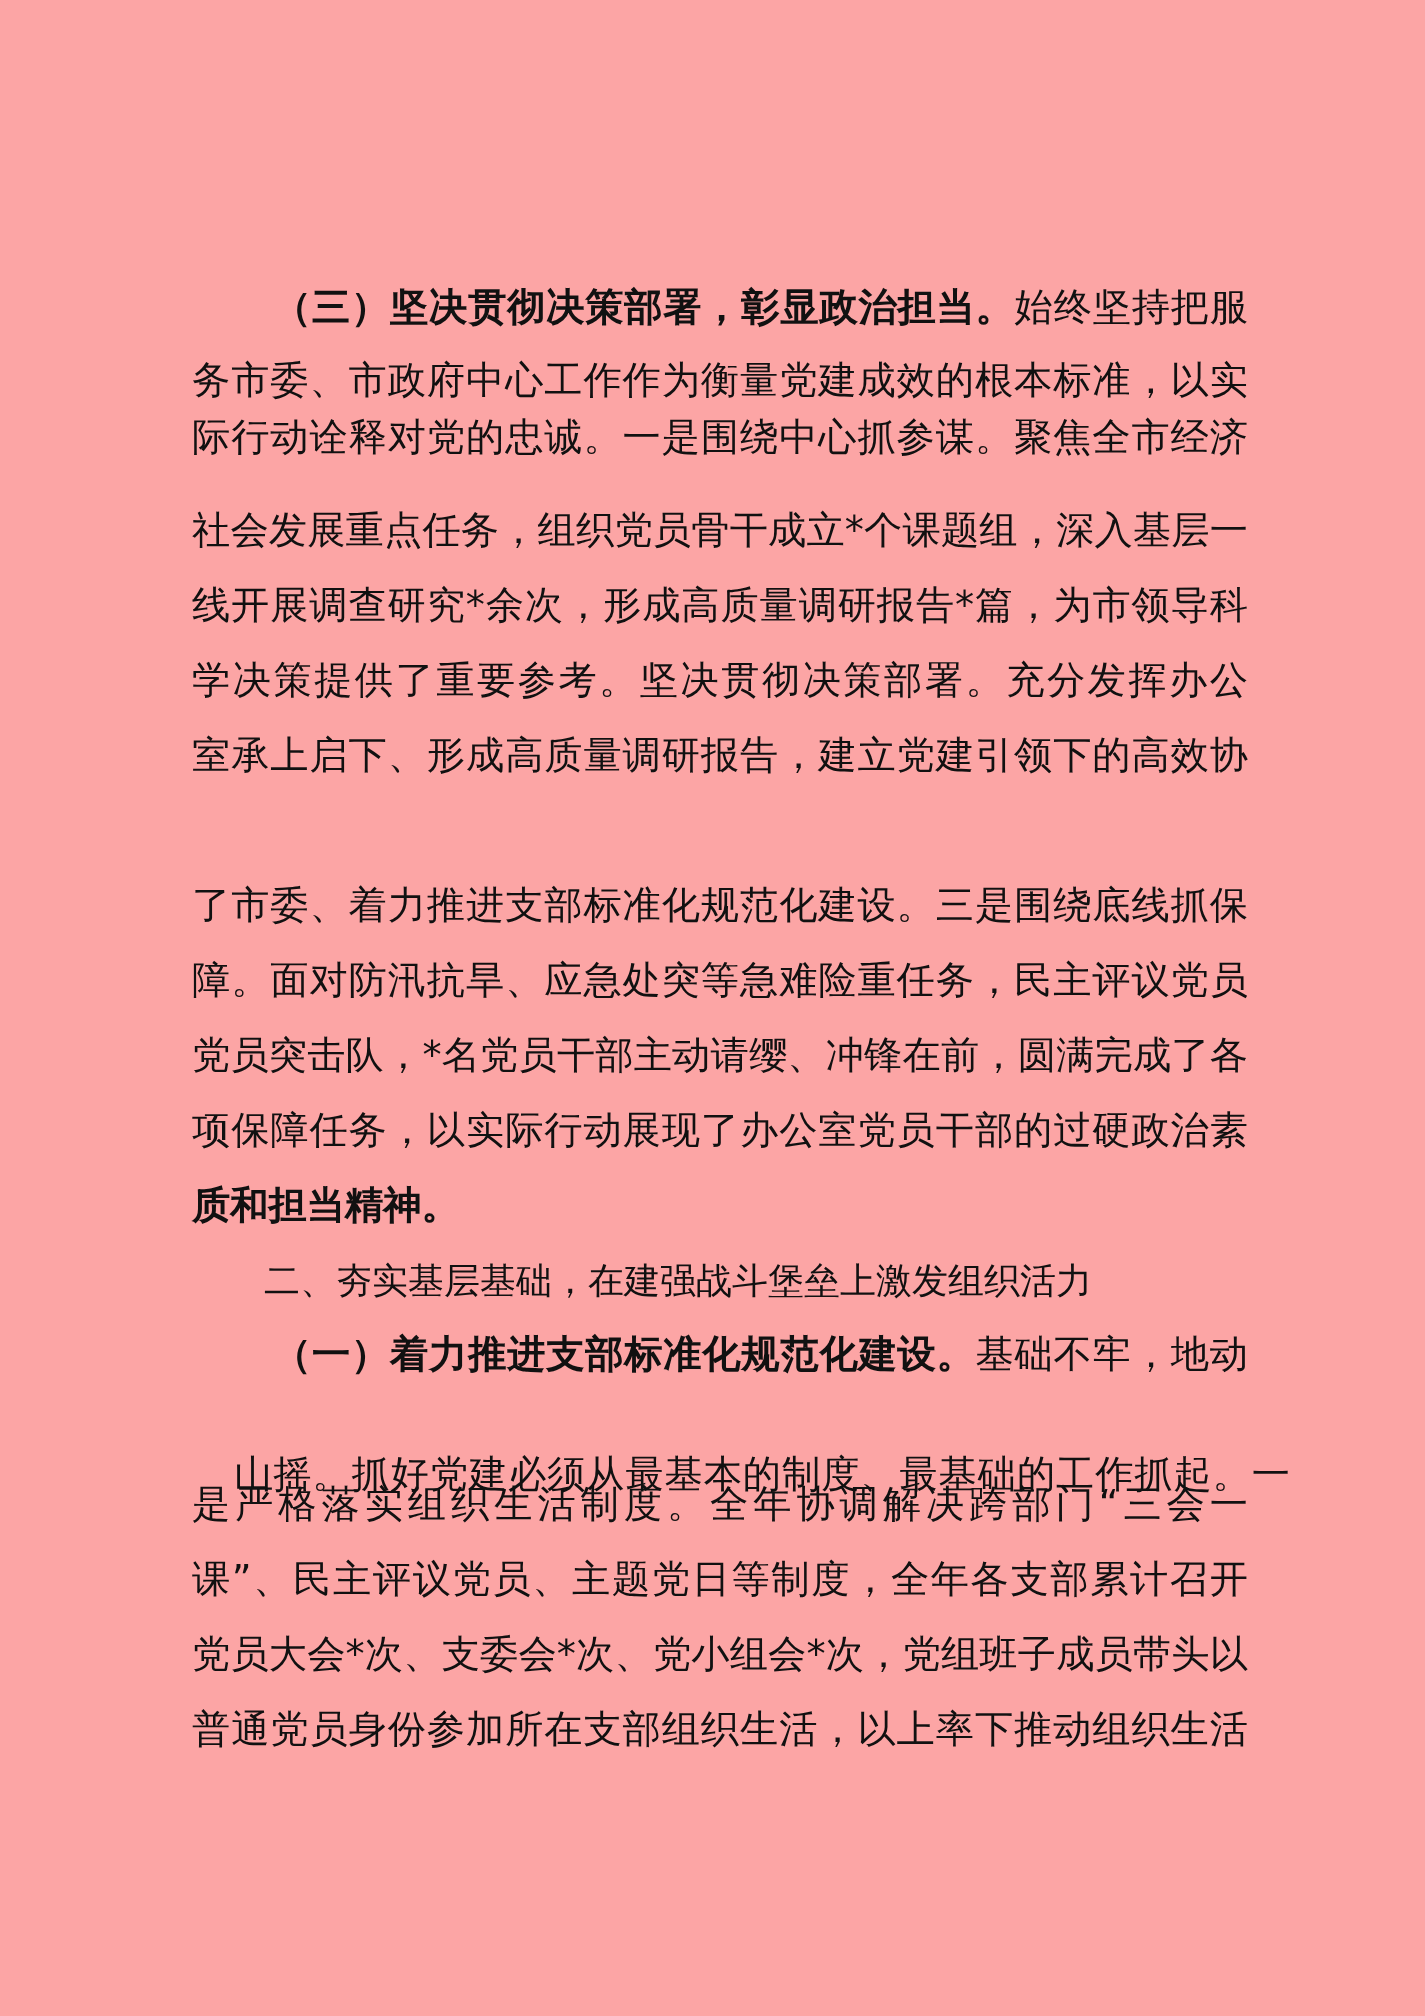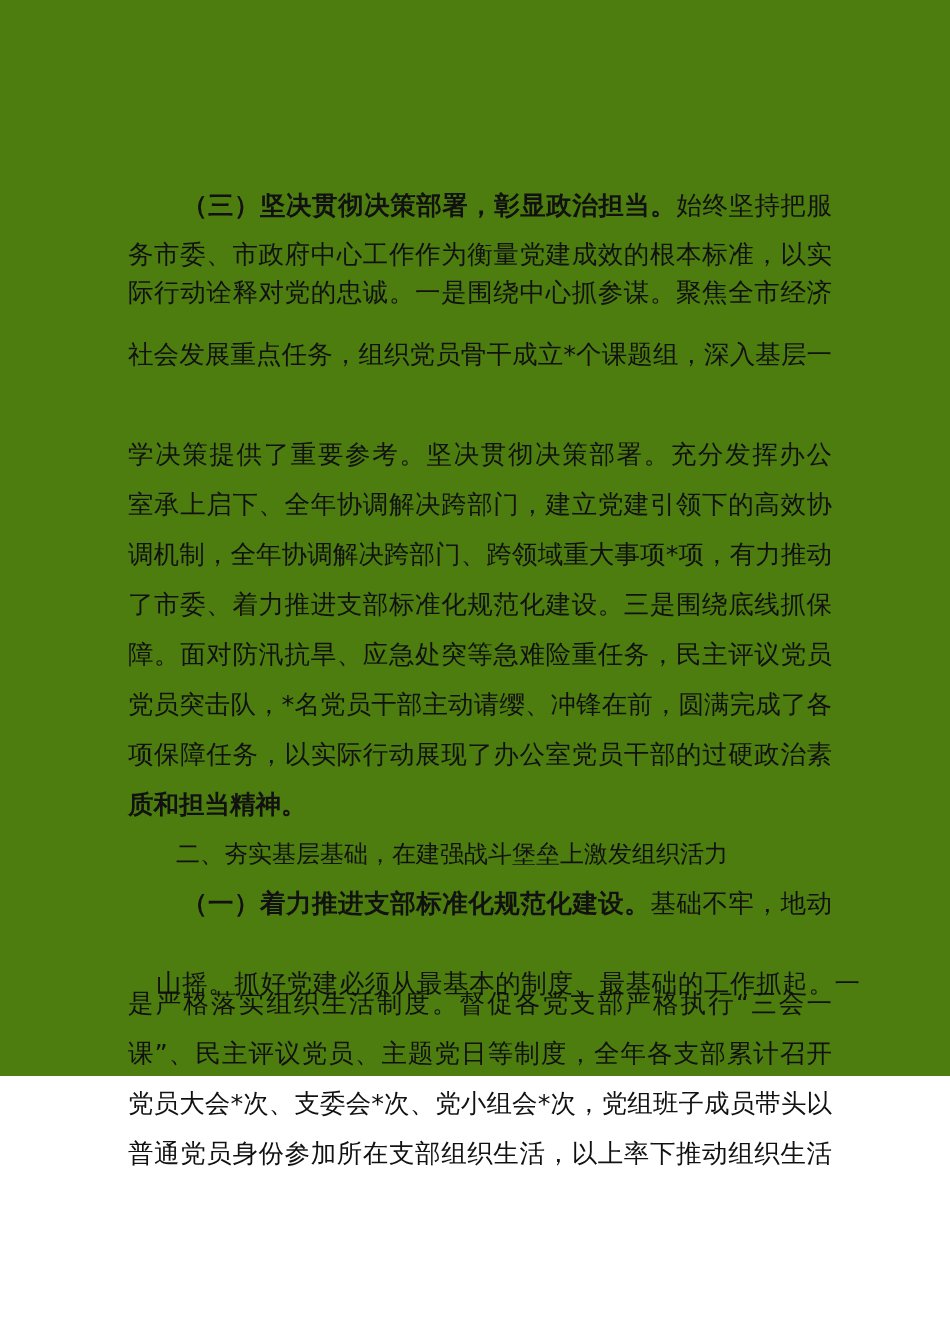--- a/index.html
+++ b/index.html
@@ -13,22 +13,22 @@
       position: relative;
       overflow: hidden;
       font-family: "DejaVu Sans", "Liberation Sans", sans-serif;
       color: #111111;
     }
     .page {
       position: absolute;
       left: 0;
       top: 0;
       width: 950px;
-      height: 1076px;
-      background: #4d7c0f;
+      height: 1344px;
+      background: #fca5a5;
     }
     .line {
       position: absolute;
       left: 128px;
       width: 704px;
       height: 40px;
       font-size: 25.5px;
       line-height: 40px;
       white-space: nowrap;
       text-align: justify;
@@ -51,33 +51,33 @@
 <body>
 
 <div class="page">
 
   <div class="line" style="top:185px; left:182px; width:650px;">
     <span class="bold">（三）坚决贯彻决策部署，彰显政治担当。</span><span>始终坚持把服</span>
   </div>
   <div class="line" style="top:234px;">务市委、市政府中心工作作为衡量党建成效的根本标准，以实</div>
   <div class="line" style="top:272px;">际行动诠释对党的忠诚。一是围绕中心抓参谋。聚焦全市经济</div>
   <div class="line" style="top:334px;">社会发展重点任务，组织党员骨干成立*个课题组，深入基层一</div>
+  <div class="line" style="top:384px;">线开展调查研究*余次，形成高质量调研报告*篇，为市领导科</div>
   <div class="line" style="top:434px;">学决策提供了重要参考。坚决贯彻决策部署。充分发挥办公</div>
-  <div class="line" style="top:484px;">室承上启下、全年协调解决跨部门，建立党建引领下的高效协</div>
-  <div class="line" style="top:534px;">调机制，全年协调解决跨部门、跨领域重大事项*项，有力推动</div>
+  <div class="line" style="top:484px;">室承上启下、形成高质量调研报告，建立党建引领下的高效协</div>
   <div class="line" style="top:584px;">了市委、着力推进支部标准化规范化建设。三是围绕底线抓保</div>
   <div class="line" style="top:634px;">障。面对防汛抗旱、应急处突等急难险重任务，民主评议党员</div>
   <div class="line" style="top:684px;">党员突击队，*名党员干部主动请缨、冲锋在前，圆满完成了各</div>
   <div class="line" style="top:734px;">项保障任务，以实际行动展现了办公室党员干部的过硬政治素</div>
   <div class="line last" style="top:784px;">质和担当精神。</div>
 
   <div class="line heading" style="top:834px; left:176px; width:656px;">二、夯实基层基础，在建强战斗堡垒上激发组织活力</div>
 
   <div class="line" style="top:883px; left:182px; width:650px;">
     <span class="bold">（一）着力推进支部标准化规范化建设。</span><span>基础不牢，地动</span>
   </div>
   <div class="line" style="top:963px;margin-left:28px;">山摇。抓好党建必须从最基本的制度、最基础的工作抓起。一</div>
-  <div class="line" style="top:983px;">是严格落实组织生活制度。督促各党支部严格执行“三会一</div>
+  <div class="line" style="top:983px;">是严格落实组织生活制度。全年协调解决跨部门“三会一</div>
   <div class="line" style="top:1033px;">课”、民主评议党员、主题党日等制度，全年各支部累计召开</div>
   <div class="line" style="top:1083px;">党员大会*次、支委会*次、党小组会*次，党组班子成员带头以</div>
   <div class="line" style="top:1133px;">普通党员身份参加所在支部组织生活，以上率下推动组织生活</div>
 
 </div>
 
 </body></html>

